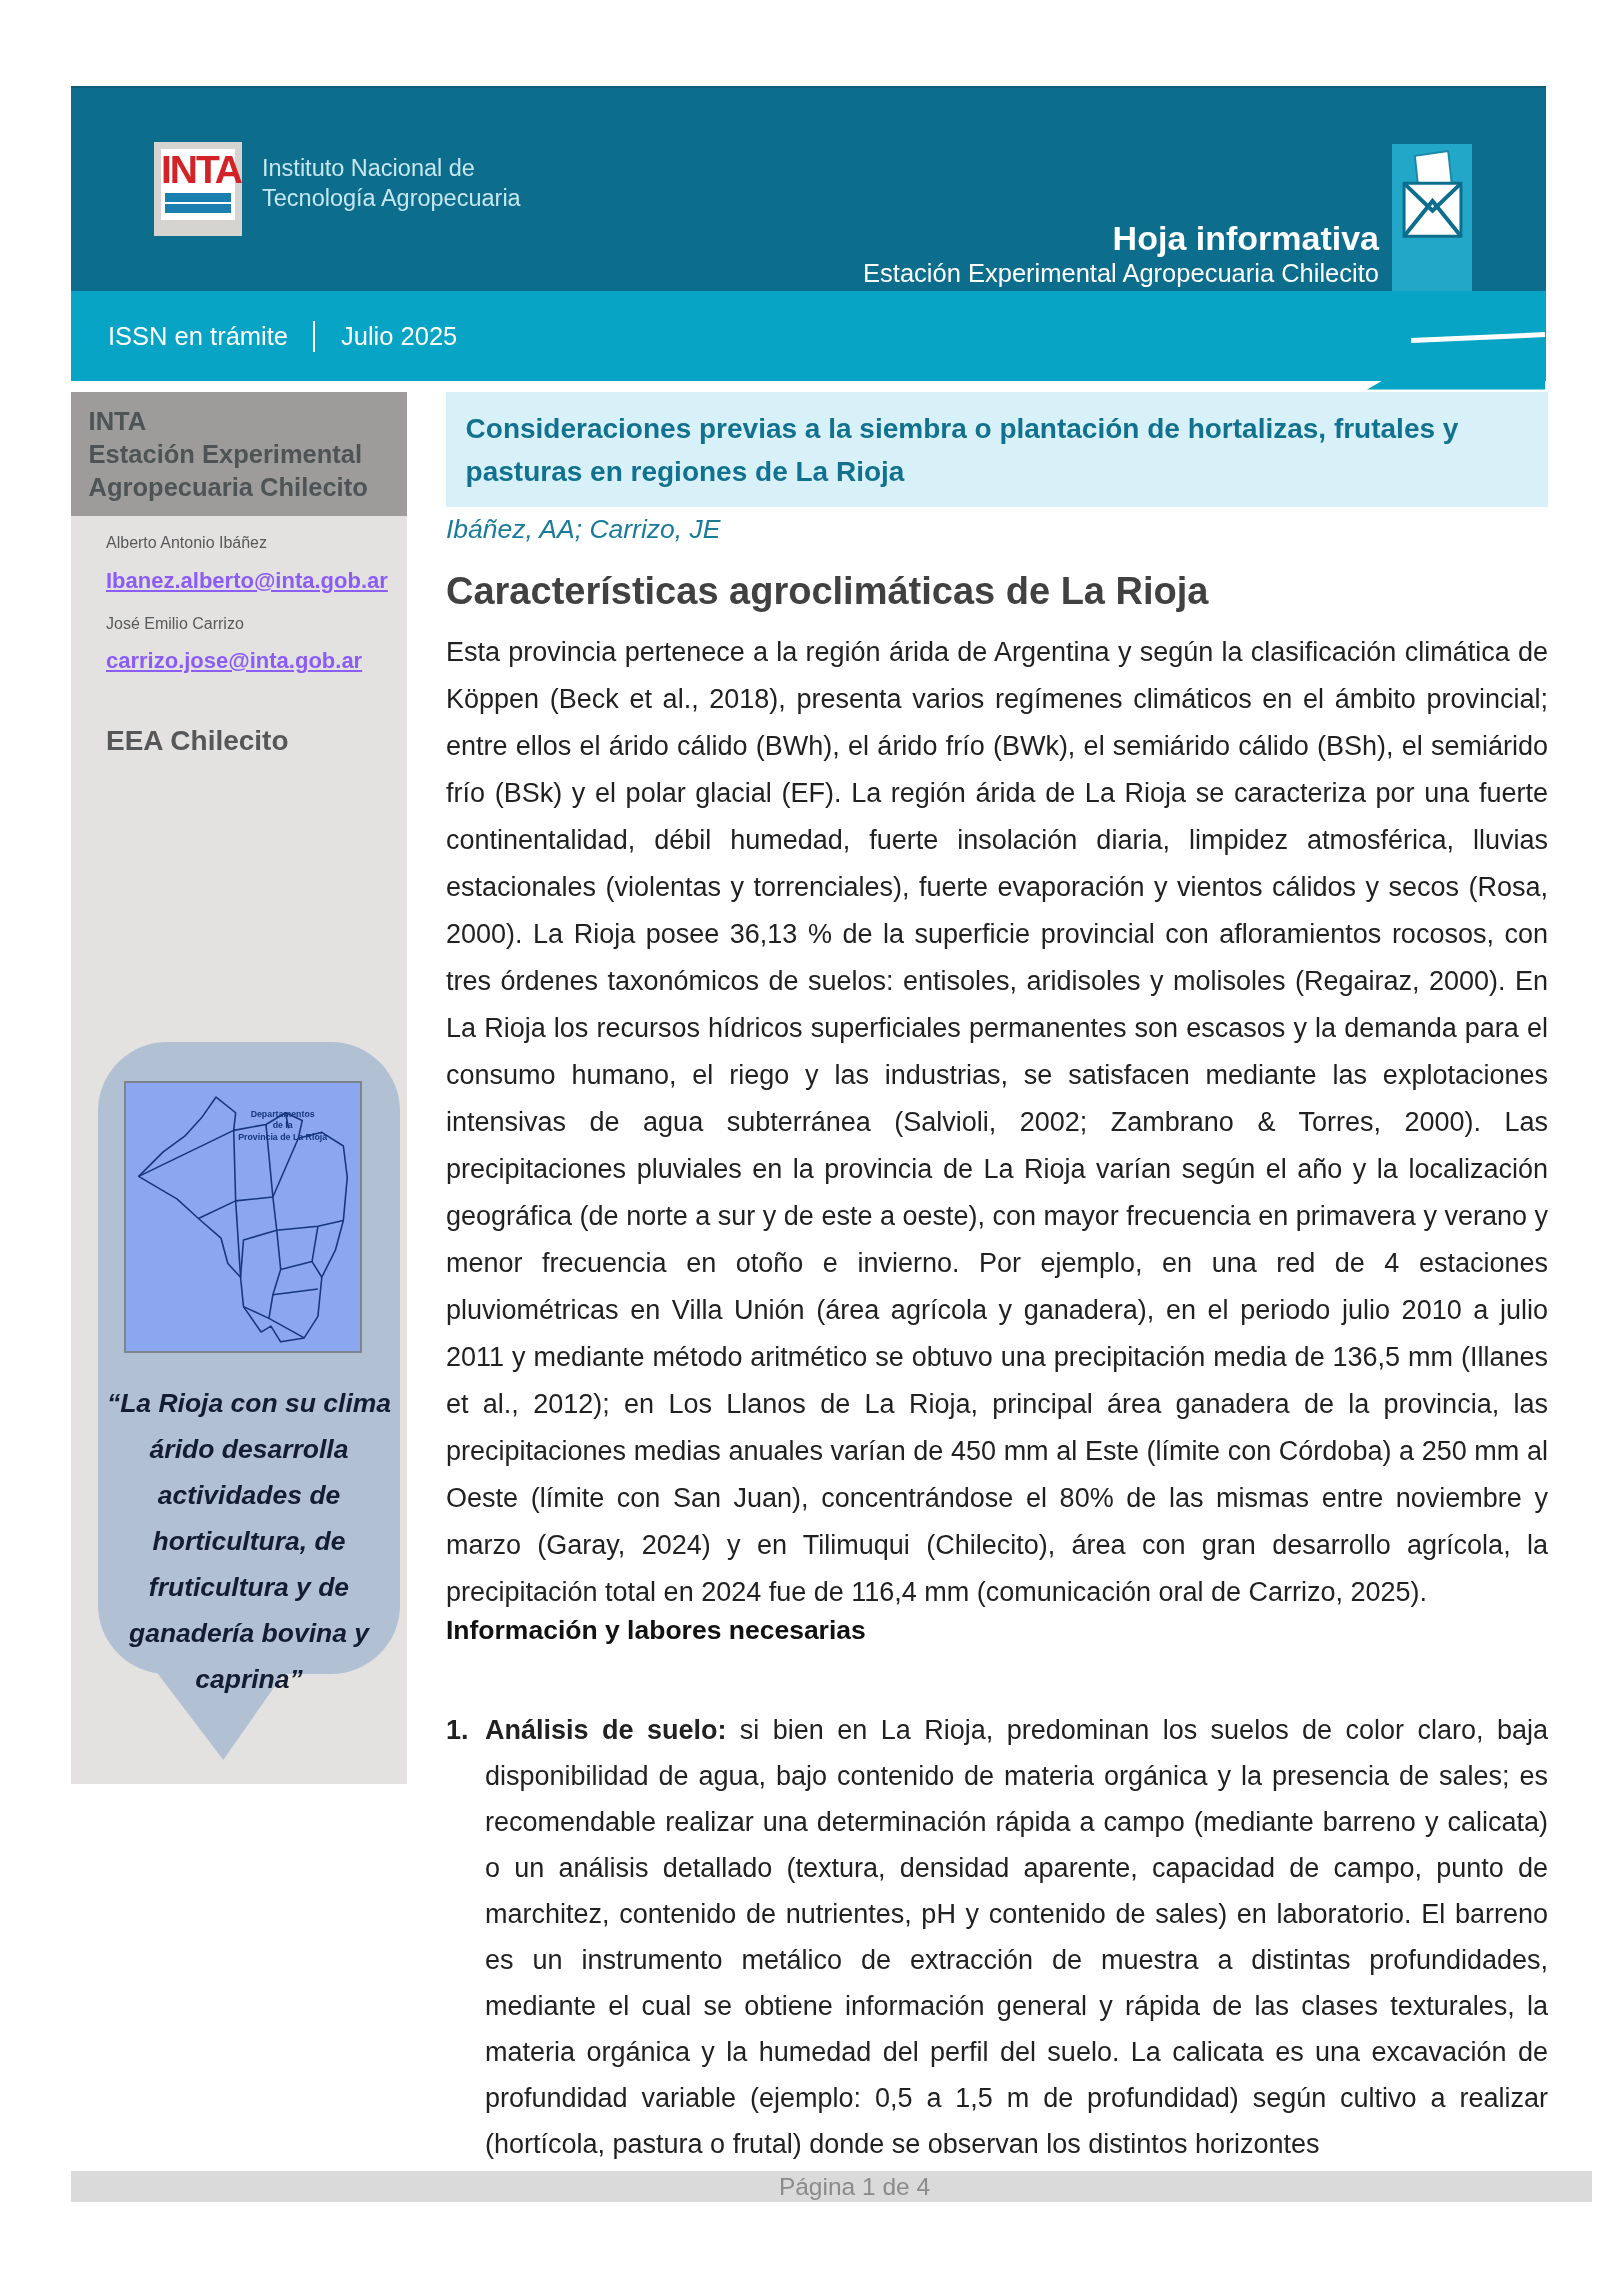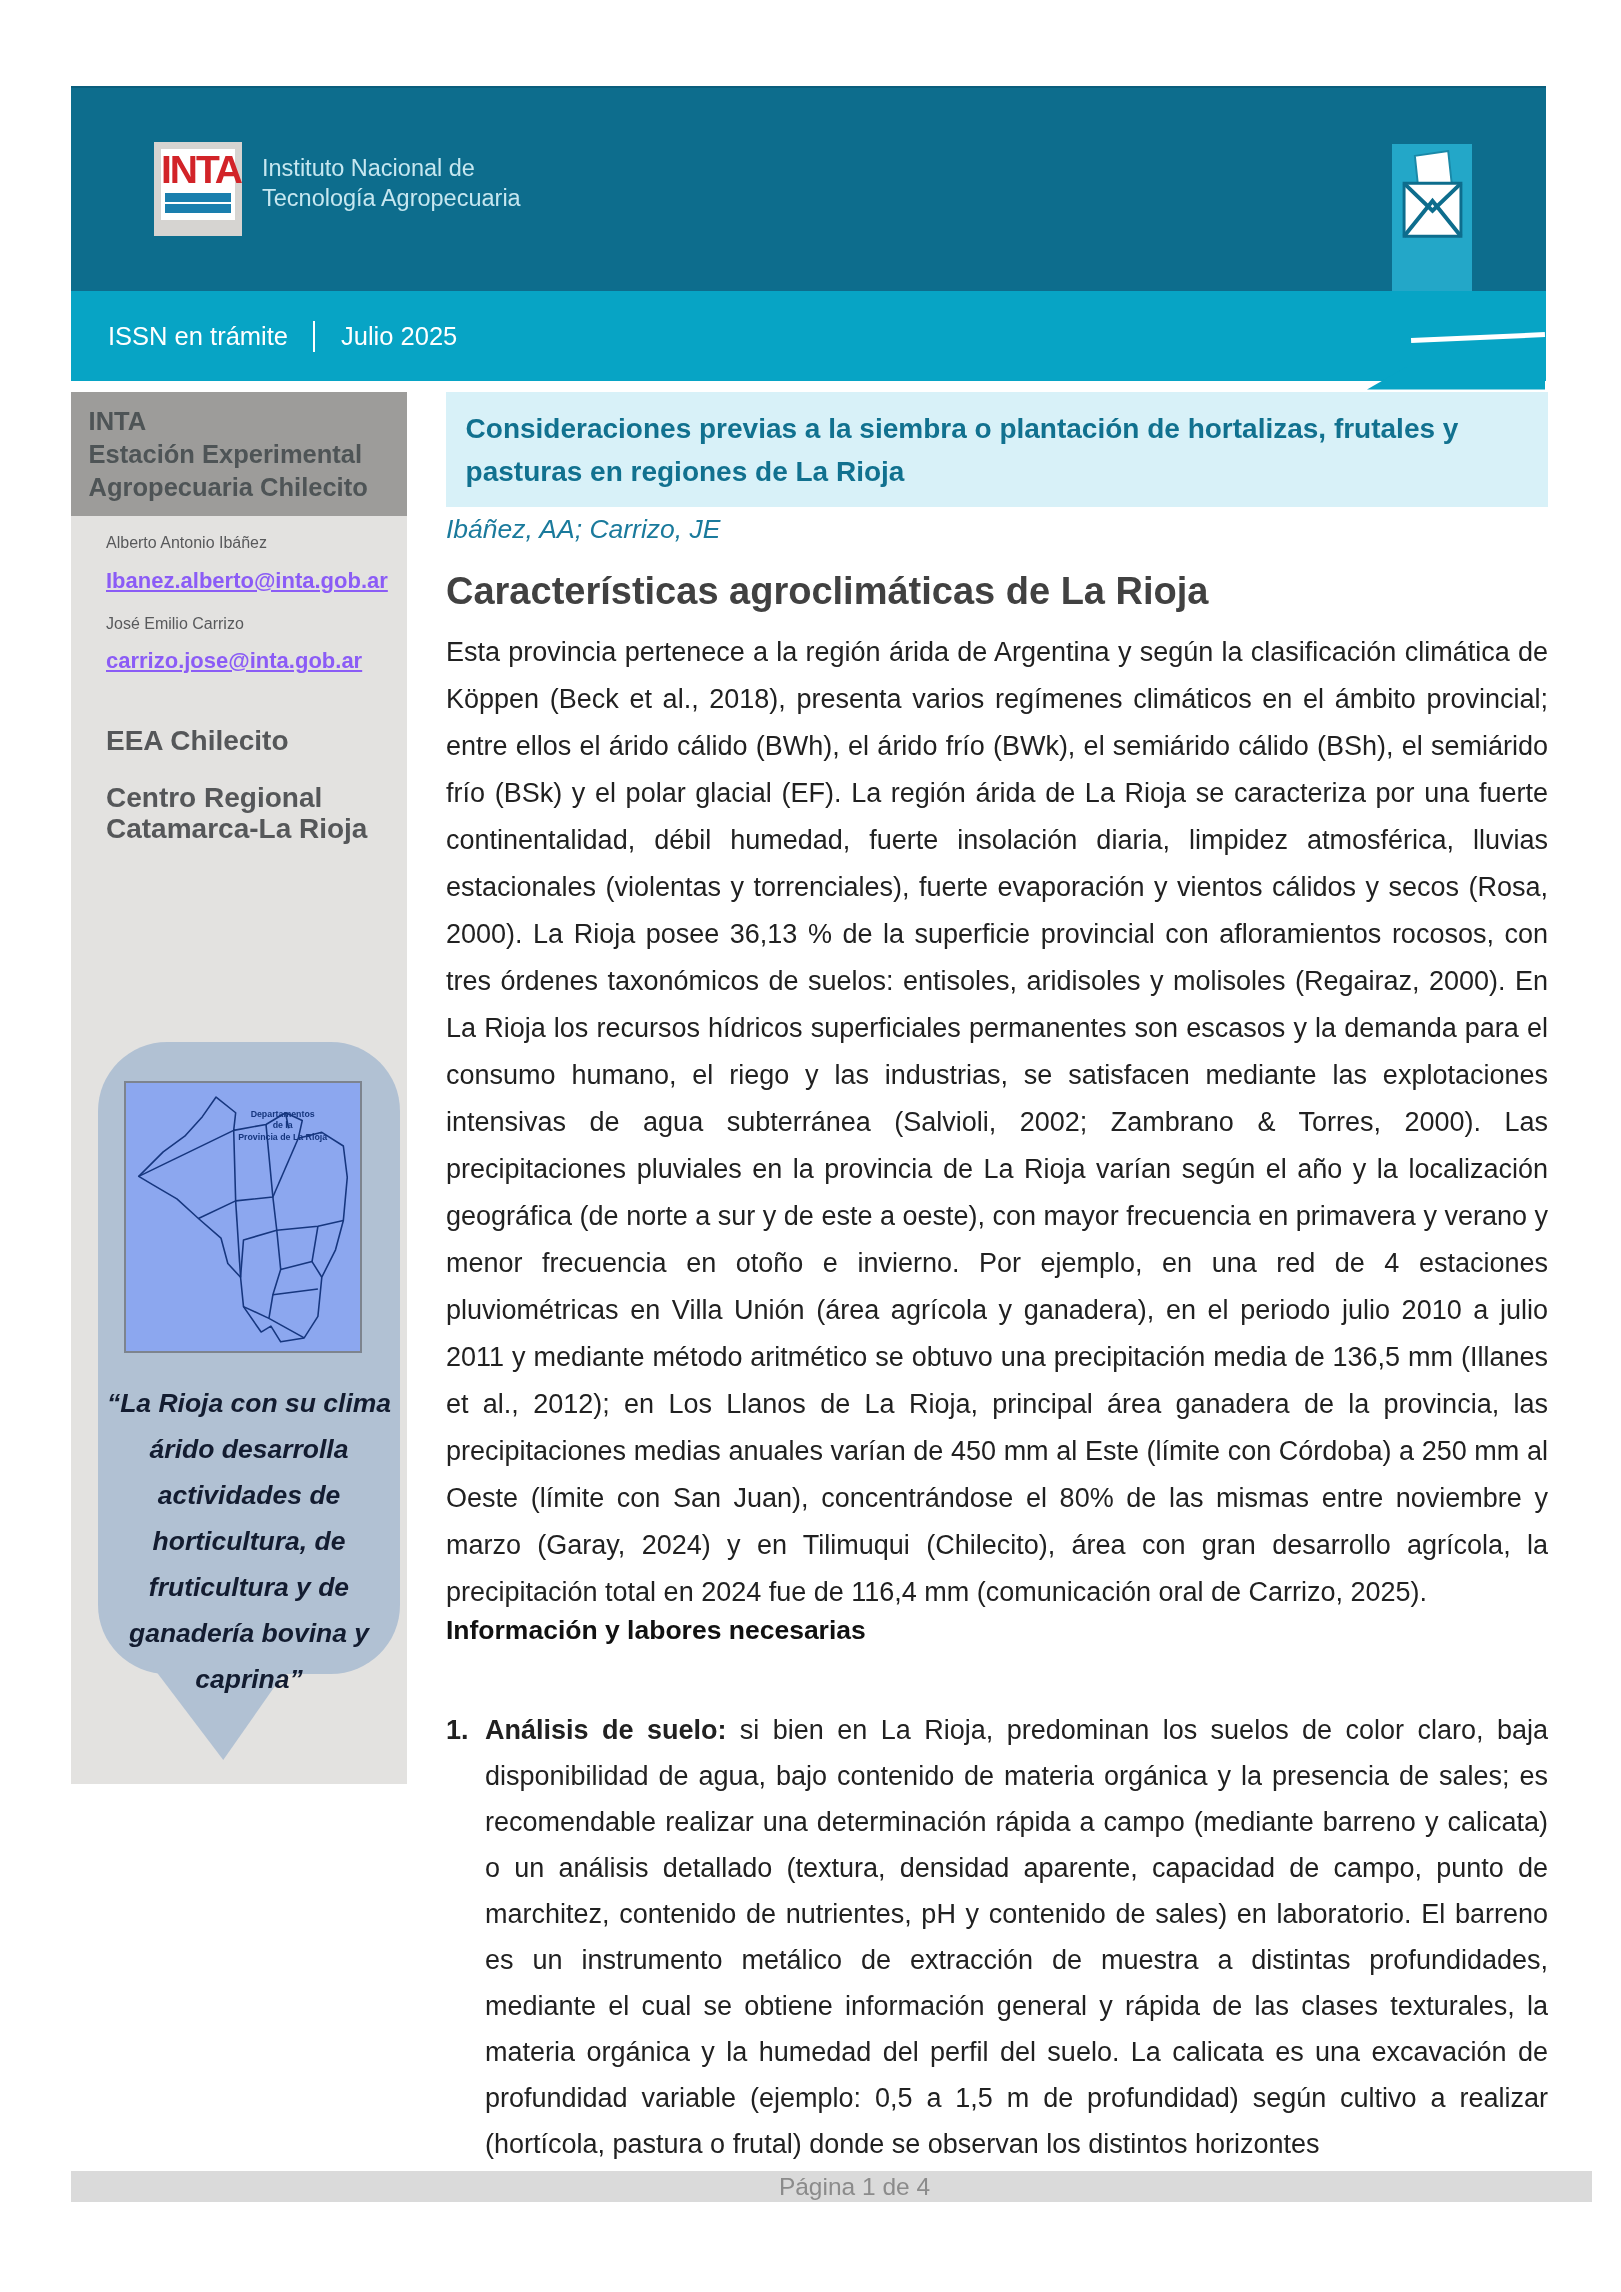--- a/index.html
+++ b/index.html
@@ -61,20 +61,24 @@
   <div class="header-bar">
     <div class="logo-card">
       <div class="logo-inner">
         <span class="logo-text">INTA</span>
         <div class="logo-stripe"></div>
         <div class="logo-stripe"></div>
       </div>
     </div>
     <div class="org-lines">Instituto Nacional de
 Tecnología Agropecuaria</div>
+    <div class="pub-block">
+      <div class="pub-title">Hoja informativa</div>
+      <div class="pub-subtitle">Estación Experimental Agropecuaria Chilecito</div>
+    </div>
     <div class="envelope-strip">
       <span>
         <svg width="67" height="98" viewBox="0 0 68 100">
           <polygon points="16,6 50,1 54,38 20,44" fill="#ffffff" stroke="#1a89a8" stroke-width="2"></polygon>
           <polygon points="5,34 63,34 63,88 5,88" fill="#ffffff" stroke="#0d6d8d" stroke-width="3"></polygon>
           <path d="M5,34 L34,62 L63,34" fill="none" stroke="#0d6d8d" stroke-width="4"></path>
           <path d="M5,88 L34,52 L63,88" fill="none" stroke="#0d6d8d" stroke-width="4"></path>
         </svg>
       </span>
     </div>
@@ -98,21 +102,20 @@
   <div class="sb" style="top:534px;">Alberto Antonio Ibáñez</div>
   <div class="sb" style="top:566px;">
     <a class="sb-mail">Ibanez.alberto@inta.gob.ar</a>
   </div>
   <div class="sb" style="top:615px;">José Emilio Carrizo</div>
   <div class="sb" style="top:646px;">
     <a class="sb-mail">carrizo.jose@inta.gob.ar</a>
   </div>
 
   <div class="sb sb-unit" style="top:725px;">EEA Chilecito</div>
-  <div class="sb sb-unit" style="top:782px;">Centro Regional Catamarca-La Rioja</div>
 
   <div class="bubble"></div>
   <div class="bubble-tail"></div>
   <div class="map-frame">
     <svg width="234" height="269" viewBox="0 0 239 274">
       <g fill="none" stroke="#16367e" stroke-width="1.6" stroke-linejoin="round">
         <path d="M92,14 L112,30 L110,48 L143,42 L163,30 L180,38 L176,56 L200,50 L222,64 L226,96 L222,140 L214,170 L200,198 L196,238 L182,260 L158,264 L148,248 L138,254 L120,228 L117,198 L104,184 L97,158 L74,138 L52,118 L28,104 L13,95 L38,70 L60,54 L78,34 Z"></path>
         <path d="M13,95 L110,48"></path>
         <path d="M74,138 L112,120 L110,48"></path>
         <path d="M112,120 L150,116 L143,42"></path>

